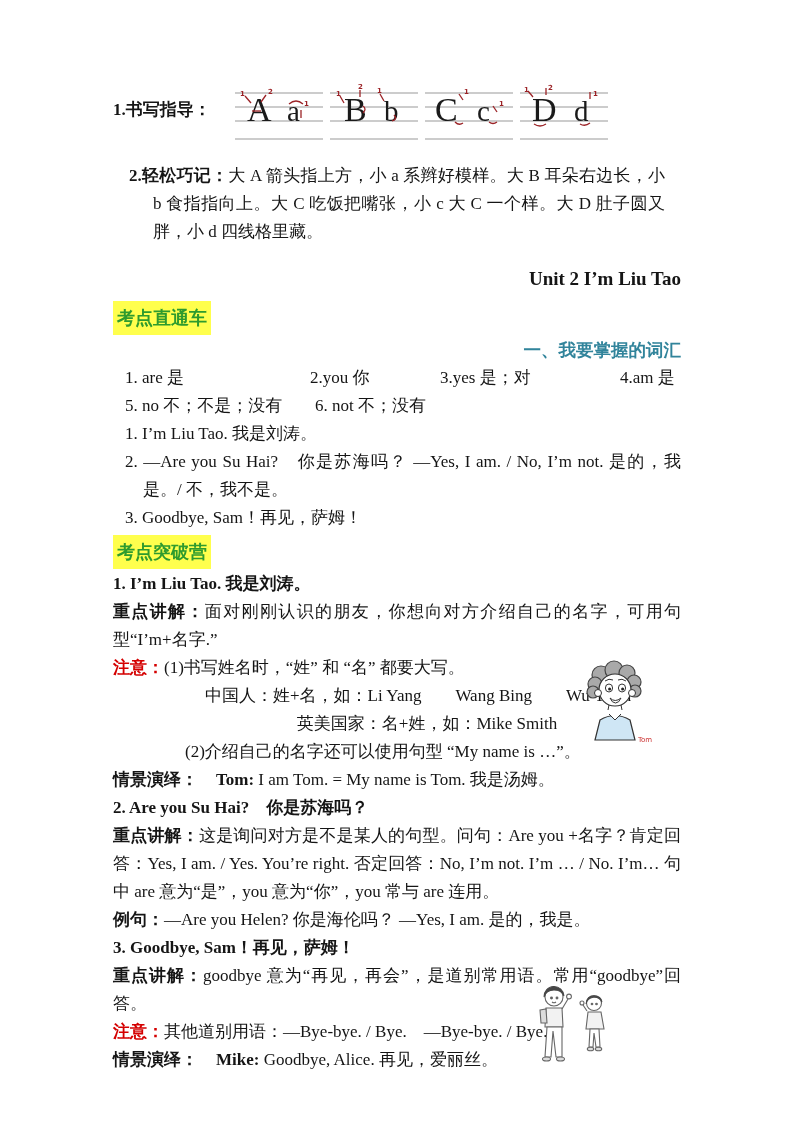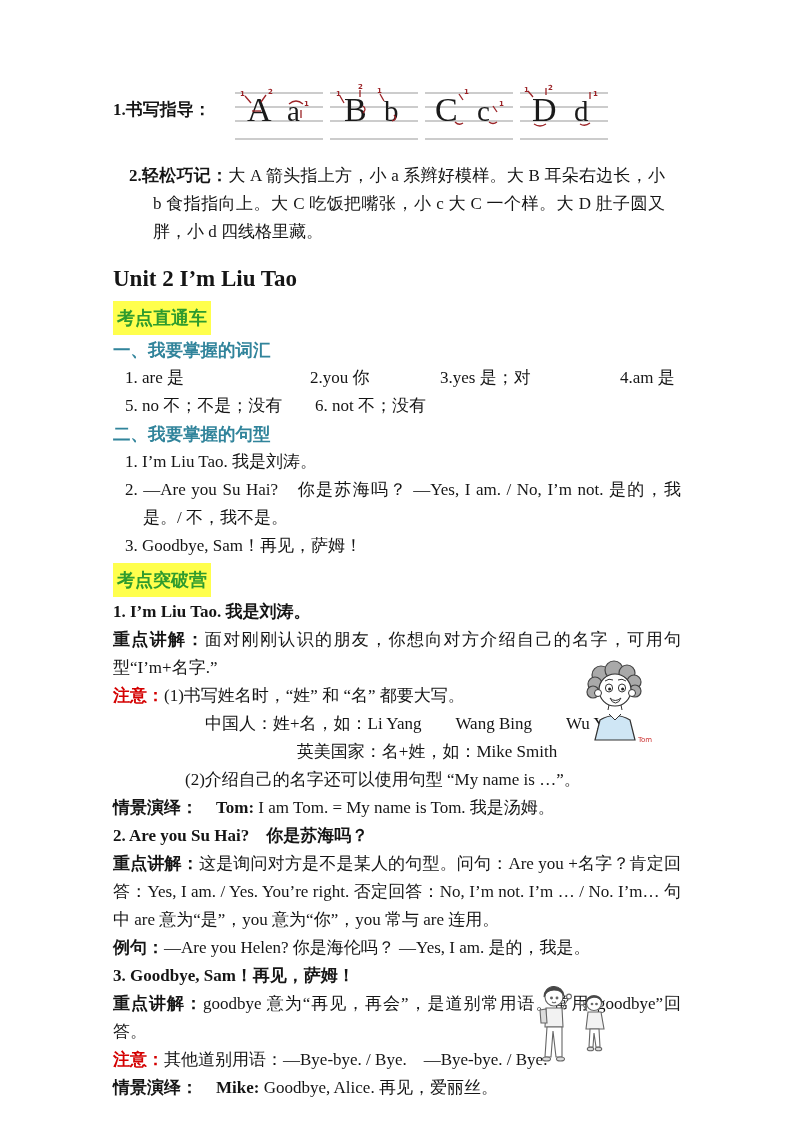--- a/index.html
+++ b/index.html
@@ -19,30 +19,30 @@
   .guides-label { font-weight: bold; white-space: nowrap; flex: 0 0 122px; padding-top: 12px; }
   .guides-cells { display: flex; gap: 7px; }
   .guide-cell { display: block; }
   .guide-upper { font-family: "Liberation Serif", serif; font-size: 34px; fill: #1a1a1a; }
   .guide-lower { font-family: "Liberation Serif", serif; font-size: 29px; fill: #1a1a1a; }
   .gmark { stroke: #9b2226; stroke-width: 1.3; fill: none; }
   .gnum  { font-family: "DejaVu Sans", sans-serif; font-size: 7px; fill: #9b2226; font-weight: bold; }
 
   .hang { padding-left: 24px; text-indent: -24px; }
 
-  .doc-title { text-align: left; font-weight: bold; font-size: 23px; line-height: 34px; margin: 4px 0 2px 0; }
+  .doc-title { text-align: right; font-weight: bold; font-size: 19px; line-height: 34px; margin: 4px 0 2px 0; }
 
   .badge {
     display: inline-block; background: var(--badge-highlight, #ffff4d);
     color: var(--badge-green, #2e9b2e); font-weight: bold; font-size: 18px;
     line-height: 26px; padding: 4px 4px; margin: 3px 0 1px 0;
     font-family: "Liberation Sans", "DejaVu Sans", sans-serif;
   }
   .teal-header { color: var(--teal-header, #31849b); font-weight: bold; font-size: 17.5px;
-    font-family: "Liberation Sans", "DejaVu Sans", sans-serif; }
+    font-family: "Liberation Sans", "DejaVu Sans", sans-serif; text-align: right; }
 
   .vocab-row { display: flex; margin-left: 12px; }
   .vc0 { flex: 0 0 185px; } .vc1 { flex: 0 0 130px; } .vc2 { flex: 0 0 180px; } .vc3 { flex: 1; }
   .vc4 { flex: 0 0 190px; } .vc5 { flex: 1; }
 
   .pattern { margin-left: 12px; padding-left: 18px; text-indent: -18px; text-align: justify; }
 
   .point-heading { font-weight: bold; }
   .pbody { margin-left: 22px; text-align: justify; }
   .red-label { color: var(--note-red, #d40000); font-weight: bold; }
@@ -160,21 +160,20 @@
     <div class="vocab-row">
       <span class="vc0">1. are 是</span>
       <span class="vc1">2.you 你</span>
       <span class="vc2">3.yes 是；对</span>
       <span class="vc3">4.am 是</span>
     </div>
     <div class="vocab-row">
       <span class="vc4">5. no 不；不是；没有</span>
       <span class="vc5">6. not 不；没有</span>
     </div>
-    <div class="teal-header">二、我要掌握的句型</div>
     <div class="pattern">1. I’m Liu Tao. 我是刘涛。</div>
     <div class="pattern">2. —Are you Su Hai?　你是苏海吗？ —Yes, I am. / No, I’m not. 是的，我是。/ 不，我不是。</div>
     <div class="pattern">3. Goodbye, Sam！再见，萨姆！</div>
   </div>
 
   <div>
     <span class="badge">考点突破营</span>
 
     
     <div class="point-heading">1. I’m Liu Tao. 我是刘涛。</div>

